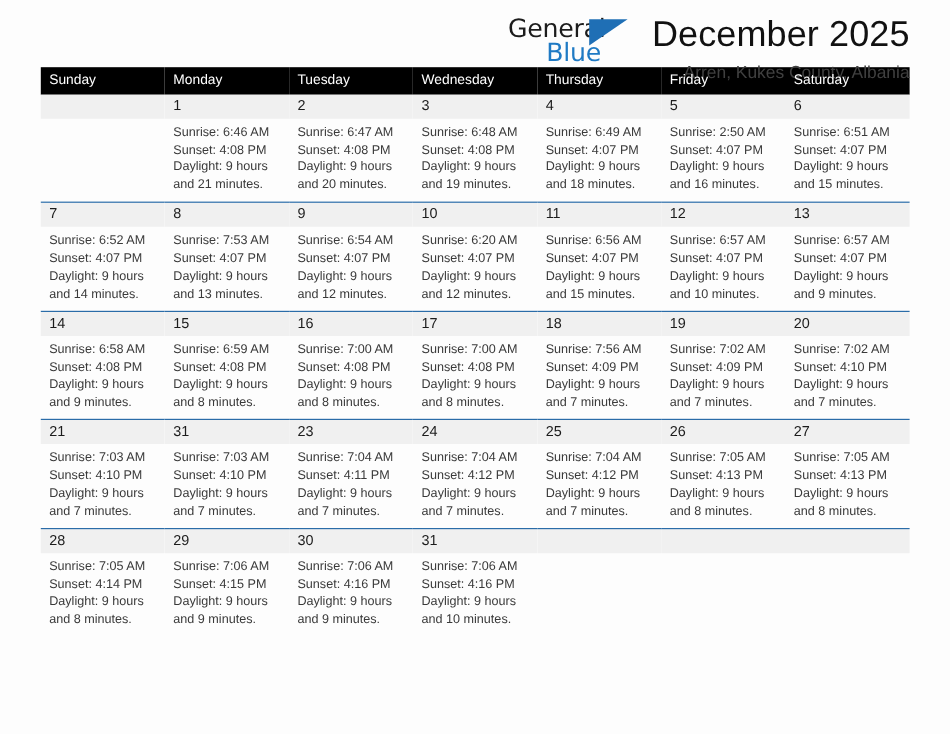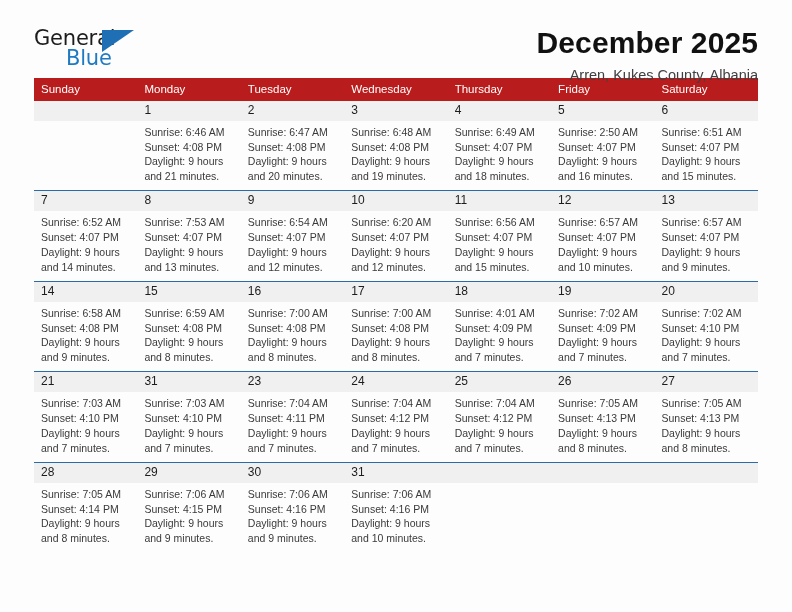--- a/index.html
+++ b/index.html
@@ -16,23 +16,23 @@
     position: relative;
     width: 792px;
     height: 612px;
     padding: 0;
   }
 
   
   .top-bar {
     display: flex;
     align-items: flex-start;
-    justify-content: space-between;
-    padding: 26px 34px 0 34px;
-    height: 78px;
+    justify-content: flex-end;
+    padding: 12px 34px 0 34px;
+    height: 56px;
   }
 
   .logo {
     position: relative;
     width: 120px;
     height: 48px;
     line-height: 1;
     user-select: none;
   }
   .logo-general {
@@ -62,21 +62,21 @@
     border-left: 32px solid #1f6fb5;
     border-bottom: 22px solid transparent;
   }
 
   .title-block {
     text-align: right;
     padding-top: 0px;
   }
   .cal-title {
     font-size: 30px;
-    font-weight: bold;
+    font-weight: normal;
     color: #111111;
     letter-spacing: 0.1px;
     line-height: 1.12;
     font-family: "Liberation Sans", sans-serif;
   }
   .cal-subtitle {
     font-size: 14.5px;
     color: #404040;
     margin-top: 7px;
     line-height: 1.2;
@@ -85,21 +85,21 @@
 
   
   .calendar {
     margin: 0 34px;
     width: 724px;
     border-collapse: collapse;
     table-layout: fixed;
   }
 
   .calendar th {
-    background: #b91c1c;
+    background: #000000;
     color: #ffffff;
     font-size: 11.5px;
     font-weight: normal;
     text-align: left;
     padding: 5px 0 5px 7px;
     height: 21px;
     line-height: 1.1;
   }
 
   .week-row > td {
@@ -377,21 +377,21 @@
                 <div>Sunset: 4:08 PM</div>
                 <div>Daylight: 9 hours</div>
                 <div>and 8 minutes.</div>
               </div>
             </div>
           </td>
           <td>
             <div class="cell-inner">
               <div class="daynum">18</div>
               <div class="details">
-                <div>Sunrise: 4:01 AM</div>
+                <div>Sunrise: 7:56 AM</div>
                 <div>Sunset: 4:09 PM</div>
                 <div>Daylight: 9 hours</div>
                 <div>and 7 minutes.</div>
               </div>
             </div>
           </td>
           <td>
             <div class="cell-inner">
               <div class="daynum">19</div>
               <div class="details">

